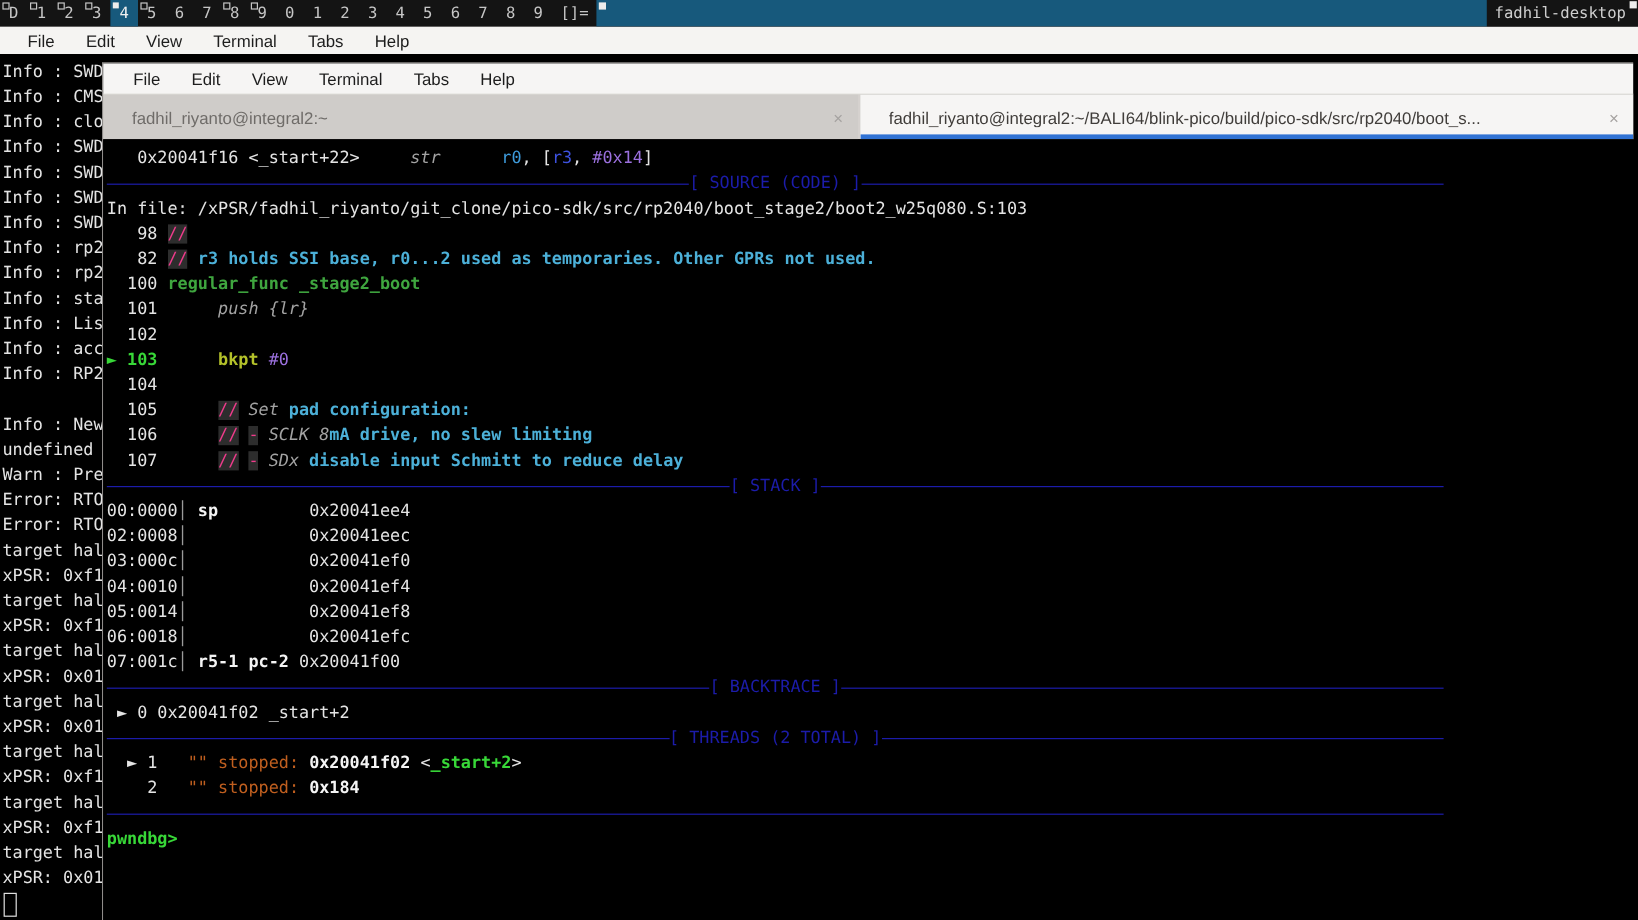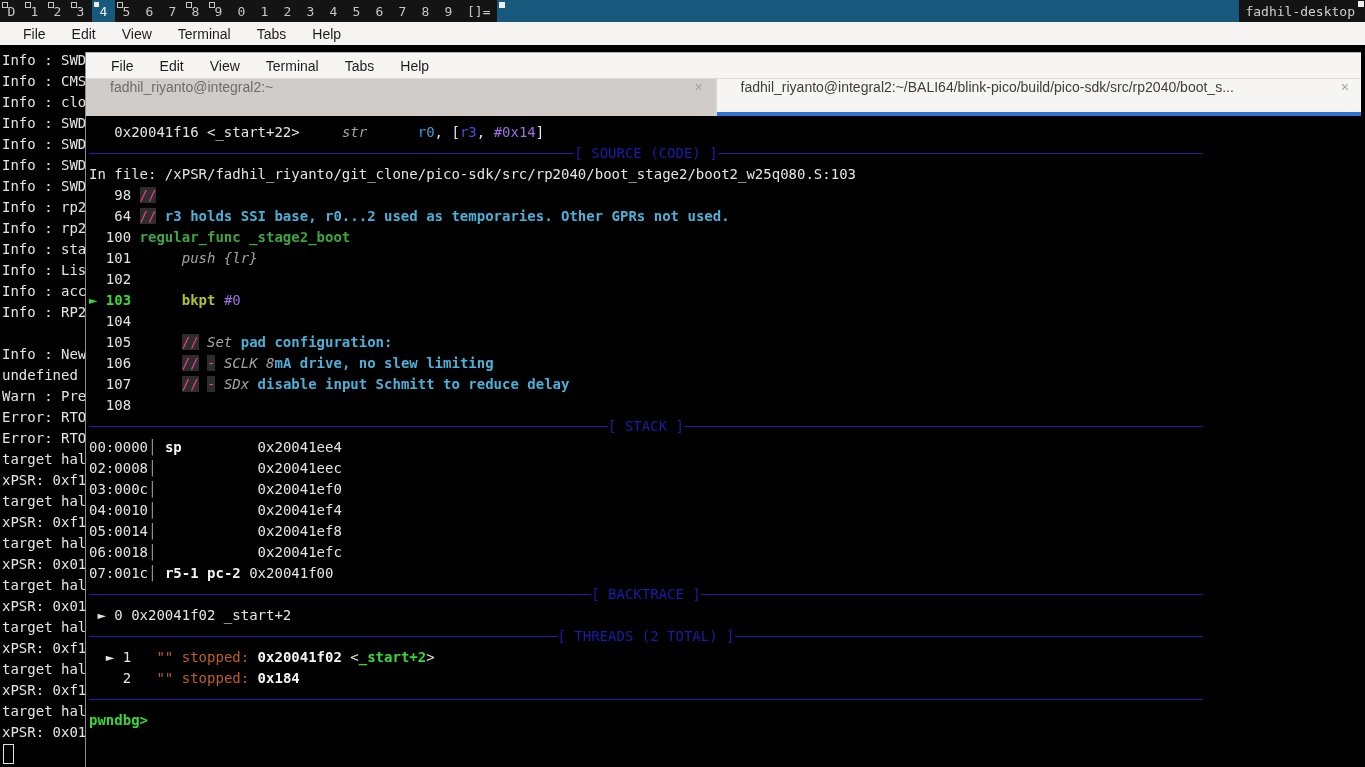--- a/index.html
+++ b/index.html
@@ -36,21 +36,21 @@
   .hollow-cursor{display:inline-block;width:9px;height:18px;border:1px solid #e0e0e0;
                  margin-left:1px;vertical-align:top;margin-top:1px;}
 
   
   .fgwin{position:absolute;left:85px;top:52px;width:1276px;height:715px;box-sizing:border-box;
          border-left:1px solid #8f8c8a;border-top:1px solid #b0adaa;background:#000;z-index:30;}
   .menubar.fgm{left:0;top:0;width:100%;height:26px;padding-left:12px;box-sizing:border-box;
                background:#f6f5f4;border-bottom:1px solid #dedbd8;}
   .tabbar{position:absolute;left:0;top:26px;width:100%;height:37px;background:#d5d1ce;
           display:flex;box-sizing:border-box;}
-  .tab{position:relative;display:flex;padding:0 12px 0 24px;box-sizing:border-box;
+  .tab{position:relative;display:flex;align-items:center;padding:0 12px 0 24px;box-sizing:border-box;
        font-family:"Liberation Sans",sans-serif;font-size:14px;overflow:hidden;white-space:nowrap;}
   .tab.inactive{width:636px;background:#cfccc9;color:#6f6c69;margin-right:2px;}
   .tab.active{width:652px;background:#f6f5f4;color:#403d3a;}
   .tab.active .underline{position:absolute;left:0;right:0;bottom:0;height:4px;background:#3173d4;}
   .tablabel{overflow:hidden;text-overflow:clip;white-space:nowrap;flex:1;}
   .tabclose{margin-left:12px;color:#a5a2a0;font-size:14px;flex:none;}
 
   
   .term{position:absolute;left:0;top:63px;right:0;bottom:0;background:#000;
         font:14px/21px "DejaVu Sans Mono",monospace;padding:6px 0 0 3px;color:#e4e4e4;}
@@ -217,30 +217,29 @@
         <span class="tablabel">fadhil_riyanto@integral2:~/BALI64/blink-pico/build/pico-sdk/src/rp2040/boot_s...</span>
         <span class="tabclose">×</span>
         <span class="underline"></span>
       </div>
     </div>
   <div class="term">
       <div class="trow"><span class="sg-w">   0x20041f16 &lt;_start+22&gt;     </span><span class="sg-olive">str</span><span class="sg-w">      </span><span class="sg-cblue">r0</span><span class="sg-w">, [</span><span class="sg-blue">r3</span><span class="sg-w">, </span><span class="sg-purple">#0x14</span><span class="sg-w">]</span></div>
       <div class="trow sep"><span class="sepline"></span><span class="seplabel">[ SOURCE (CODE) ]</span><span class="sepline"></span></div>
       <div class="trow"><span class="sg-w">In file: /xPSR/fadhil_riyanto/git_clone/pico-sdk/src/rp2040/boot_stage2/boot2_w25q080.S:103</span></div>
       <div class="trow"><span class="sg-w">   98 </span><span class="sg-pinkbg">//</span></div>
-      <div class="trow"><span class="sg-w">   64 </span><span class="sg-pinkbg">//</span><span class="sg-cyan"> r3 holds SSI base, r0...2 used as temporaries. Other GPRs not used.</span></div>
+      <div class="trow"><span class="sg-w">   82 </span><span class="sg-pinkbg">//</span><span class="sg-cyan"> r3 holds SSI base, r0...2 used as temporaries. Other GPRs not used.</span></div>
       <div class="trow"><span class="sg-w">  100 </span><span class="sg-green">regular_func _stage2_boot</span></div>
       <div class="trow"><span class="sg-w">  101      </span><span class="sg-olive">push {lr}</span></div>
       <div class="trow"><span class="sg-w">  102</span></div>
       <div class="trow"><span class="sg-gb">► 103</span><span class="sg-w">      </span><span class="sg-oliveb">bkpt</span><span class="sg-w"> </span><span class="sg-purple">#0</span></div>
       <div class="trow"><span class="sg-w">  104</span></div>
       <div class="trow"><span class="sg-w">  105      </span><span class="sg-pinkbg">//</span><span class="sg-olive"> Set</span><span class="sg-cyan"> pad configuration:</span></div>
       <div class="trow"><span class="sg-w">  106      </span><span class="sg-pinkbg">//</span><span class="sg-w"> </span><span class="sg-pinkbg">-</span><span class="sg-olive"> SCLK 8</span><span class="sg-cyan">mA drive, no slew limiting</span></div>
       <div class="trow"><span class="sg-w">  107      </span><span class="sg-pinkbg">//</span><span class="sg-w"> </span><span class="sg-pinkbg">-</span><span class="sg-olive"> SDx</span><span class="sg-cyan"> disable input Schmitt to reduce delay</span></div>
-      <div class="trow"><span class="sg-w">  108</span></div>
       <div class="trow sep"><span class="sepline"></span><span class="seplabel">[ STACK ]</span><span class="sepline"></span></div>
       <div class="trow"><span class="sg-w">00:0000</span><span class="sg-dim">│</span><span class="sg-w"> </span><span class="sg-wb">sp</span><span class="sg-w">         0x20041ee4</span></div>
       <div class="trow"><span class="sg-w">02:0008</span><span class="sg-dim">│</span><span class="sg-w">            0x20041eec</span></div>
       <div class="trow"><span class="sg-w">03:000c</span><span class="sg-dim">│</span><span class="sg-w">            0x20041ef0</span></div>
       <div class="trow"><span class="sg-w">04:0010</span><span class="sg-dim">│</span><span class="sg-w">            0x20041ef4</span></div>
       <div class="trow"><span class="sg-w">05:0014</span><span class="sg-dim">│</span><span class="sg-w">            0x20041ef8</span></div>
       <div class="trow"><span class="sg-w">06:0018</span><span class="sg-dim">│</span><span class="sg-w">            0x20041efc</span></div>
       <div class="trow"><span class="sg-w">07:001c</span><span class="sg-dim">│</span><span class="sg-w"> </span><span class="sg-wb">r5-1 pc-2</span><span class="sg-w"> 0x20041f00</span></div>
       <div class="trow sep"><span class="sepline"></span><span class="seplabel">[ BACKTRACE ]</span><span class="sepline"></span></div>
       <div class="trow"><span class="sg-w"> ► 0 0x20041f02 _start+2</span></div>

